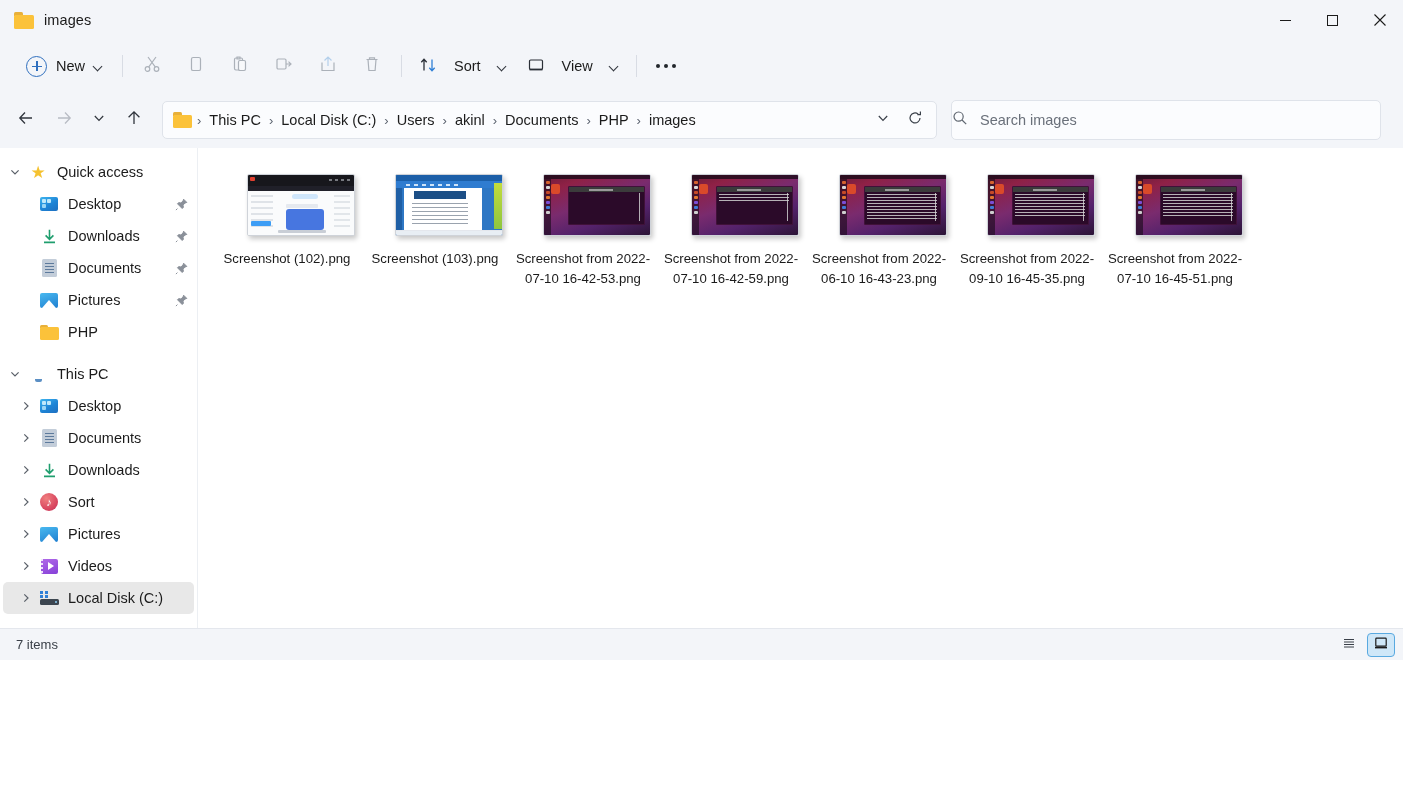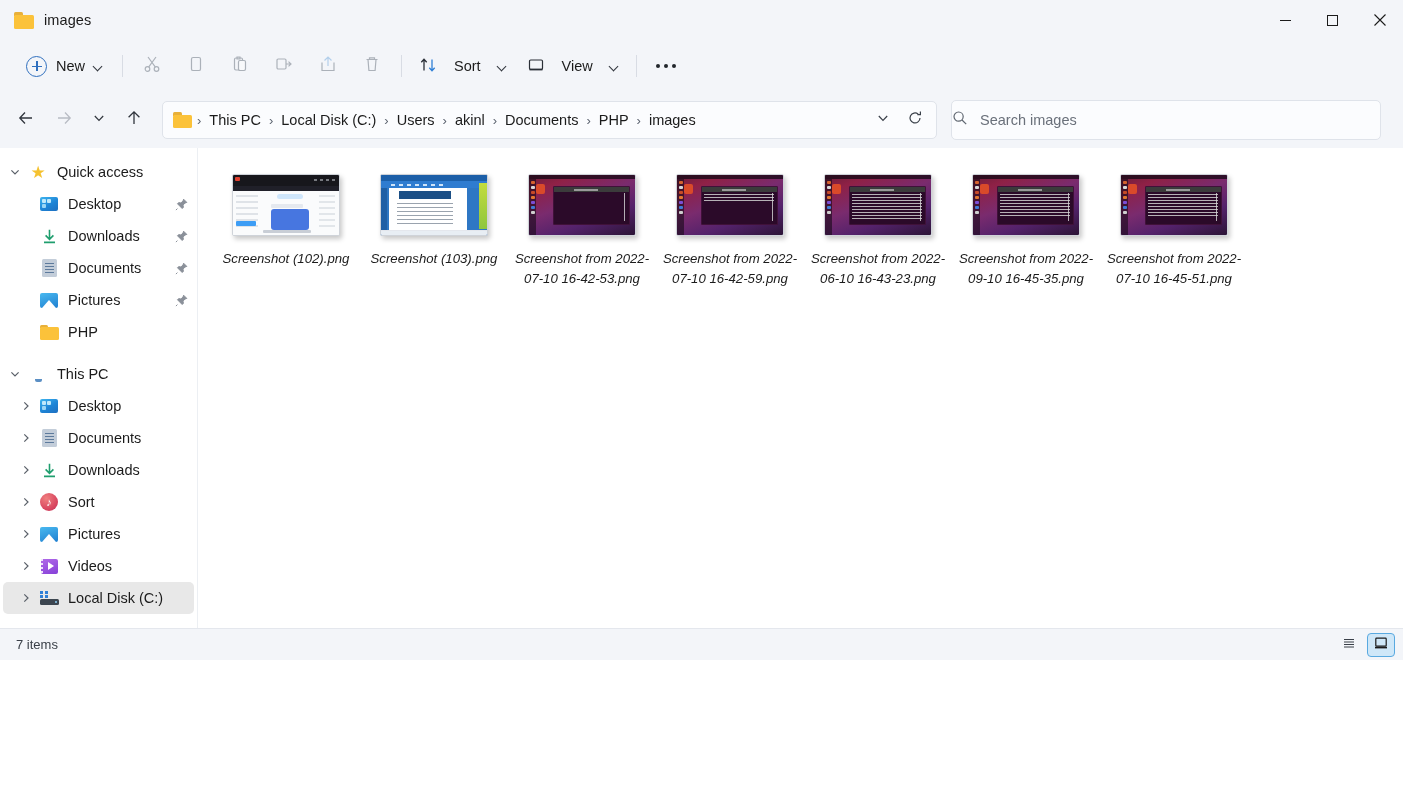--- a/index.html
+++ b/index.html
@@ -258,23 +258,22 @@
 
   
   .content {
     flex: 1 1 auto; background: #ffffff;
     padding: 14px 10px 0 14px;
     overflow: auto;
   }
   .grid { display: flex; flex-wrap: wrap; align-content: flex-start; }
   .item {
     width: 148px; padding: 8px 4px 10px;
-    display: flex; flex-direction: column; align-items: center;
+    display: flex; flex-direction: column; align-items: flex-end;
     border-radius: 5px;
-    font-style: italic;
   }
   .thumb-wrap {
     width: 110px; height: 70px;
     display: flex; align-items: center; justify-content: center;
     margin-bottom: 9px;
   }
   .thumb {
     width: 108px; height: 62px; border-radius: 2px;
     box-shadow: 2px 3px 5px rgba(0,0,0,.22);
     overflow: hidden; position: relative;

